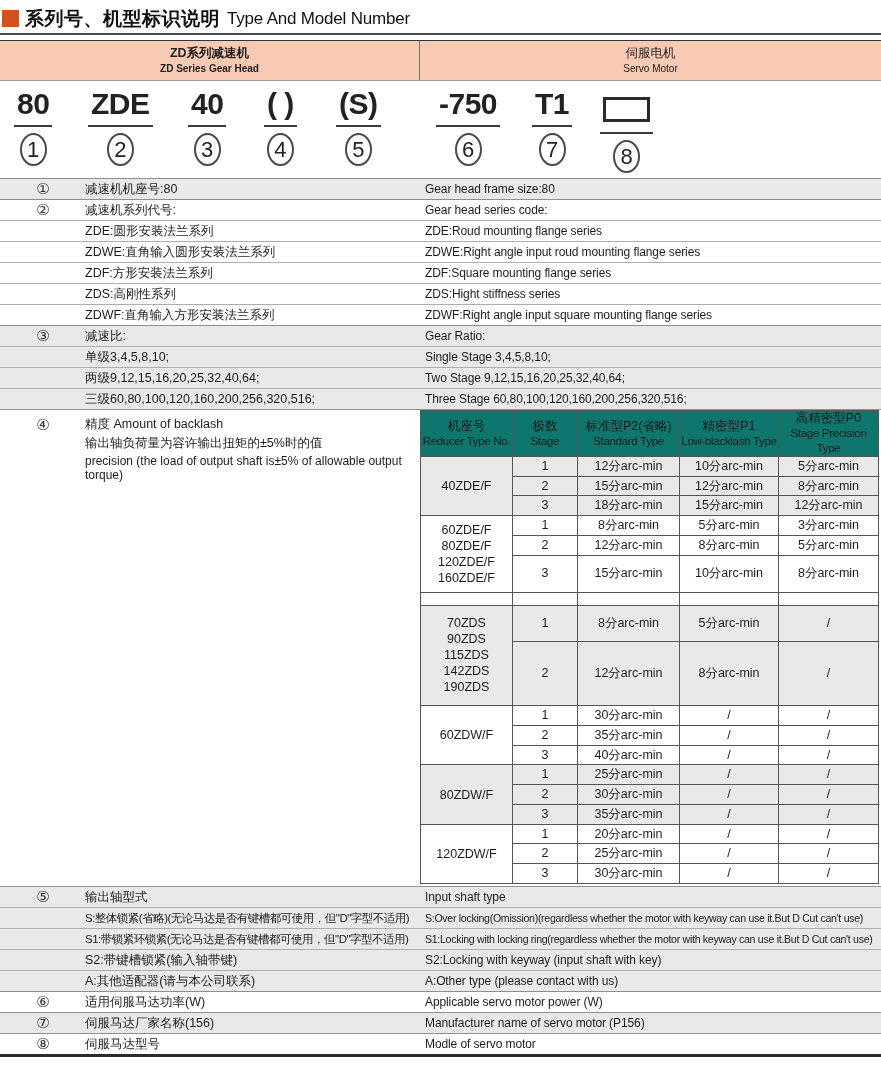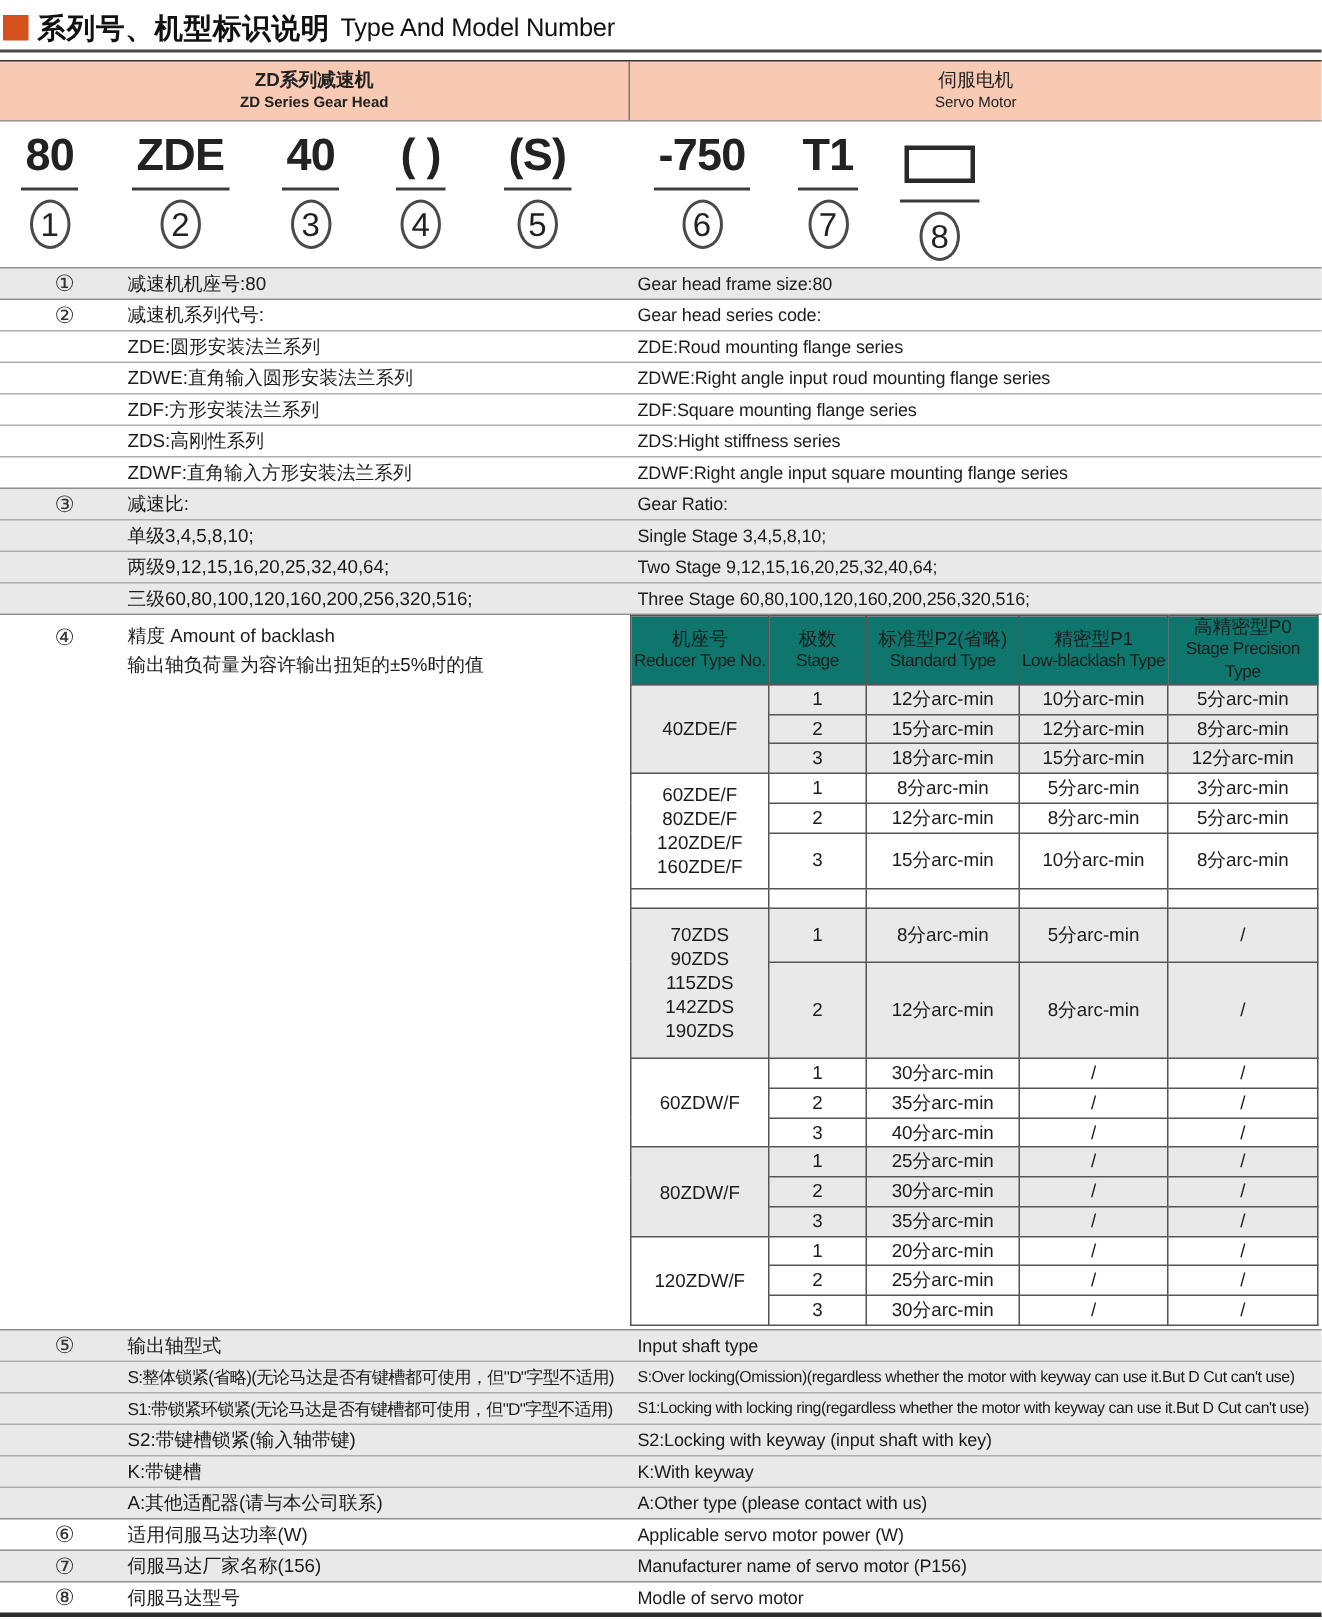--- a/index.html
+++ b/index.html
@@ -173,20 +173,21 @@
     <div class="sec-row gray">
       <span class="zh">三级60,80,100,120,160,200,256,320,516;</span>
       <span class="en">Three Stage 60,80,100,120,160,200,256,320,516;</span>
     </div>
 
     <div class="sec4">
       <div class="sec4-left">
         <span class="num" style="top:6px;">④</span>
         <span class="sec4-l1">精度 Amount of backlash</span>
         <span class="sec4-l2">输出轴负荷量为容许输出扭矩的±5%时的值</span>
+        <span class="sec4-l3">precision (the load of output shaft is±5% of allowable output torque)</span>
       </div>
       <table class="ptable">
         <colgroup>
             <col style="width:92px;">
             <col style="width:65px;">
             <col style="width:102px;">
             <col style="width:99px;">
             <col style="width:100px;">
           </colgroup>
         <thead>
@@ -351,24 +352,20 @@
     </div>
     <div class="sec-row gray tight">
       <span class="zh">S1:带锁紧环锁紧(无论马达是否有键槽都可使用，但"D"字型不适用)</span>
       <span class="en">S1:Locking with locking ring(regardless whether the motor with keyway can use it.But D Cut can't use)</span>
     </div>
     <div class="sec-row gray">
       <span class="zh">S2:带键槽锁紧(输入轴带键)</span>
       <span class="en">S2:Locking with keyway (input shaft with key)</span>
     </div>
     <div class="sec-row gray">
-      <span class="zh">K:带键槽</span>
-      <span class="en">K:With keyway</span>
-    </div>
-    <div class="sec-row gray">
       <span class="zh">A:其他适配器(请与本公司联系)</span>
       <span class="en">A:Other type (please contact with us)</span>
     </div>
     <div class="sec-row dark-top">
       <span class="num">⑥</span>
       <span class="zh">适用伺服马达功率(W)</span>
       <span class="en">Applicable servo motor power (W)</span>
     </div>
     <div class="sec-row gray dark-top">
       <span class="num">⑦</span>

